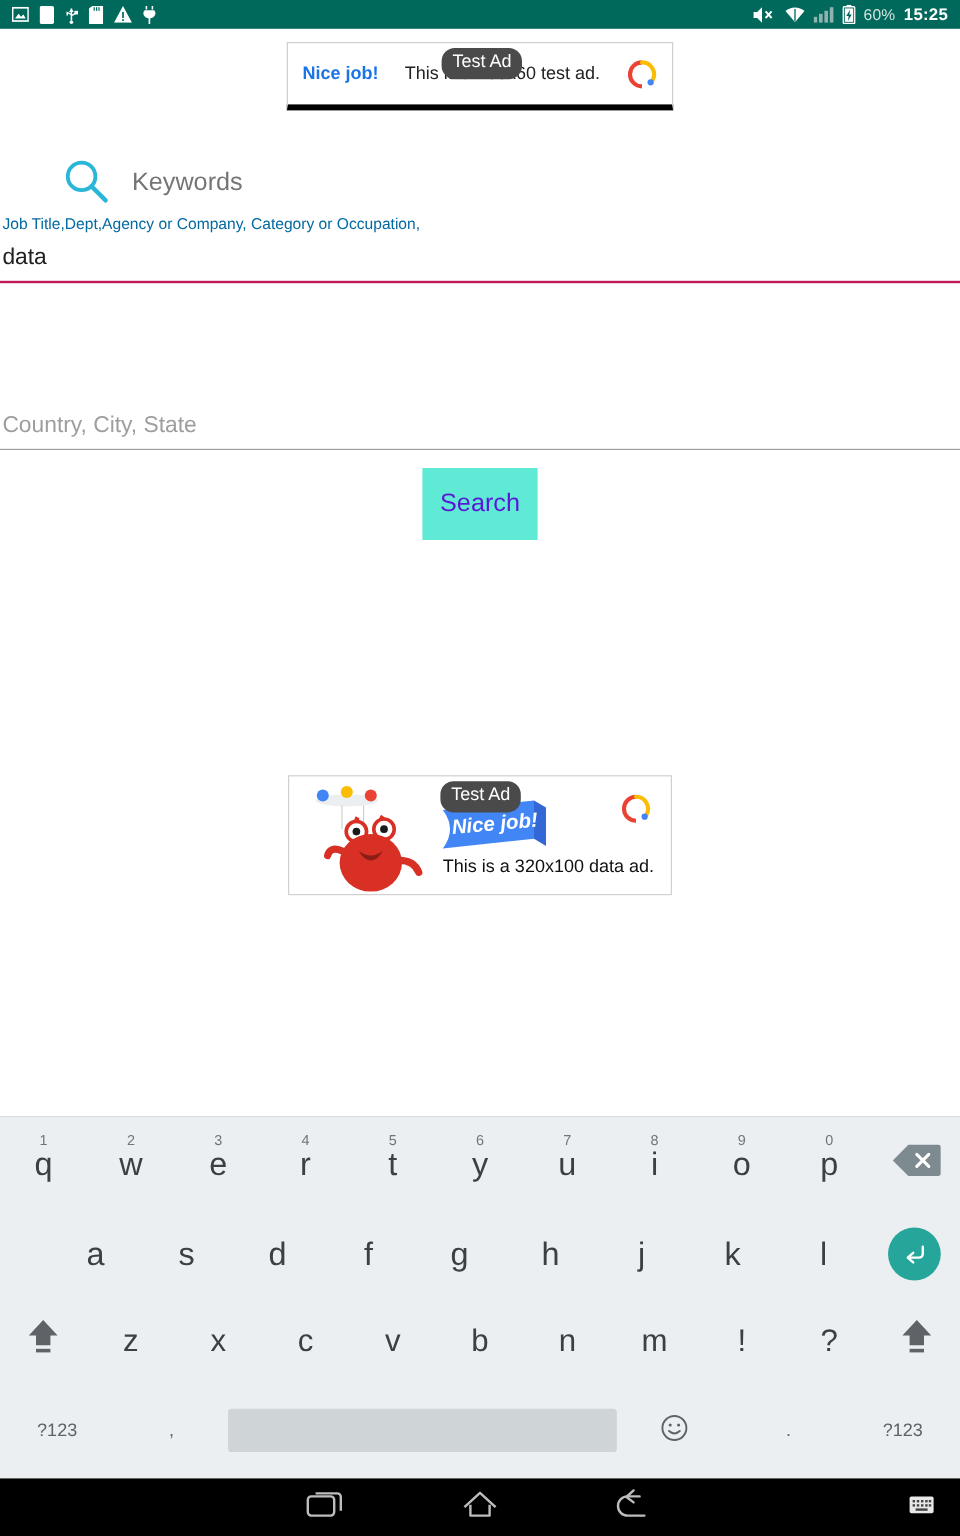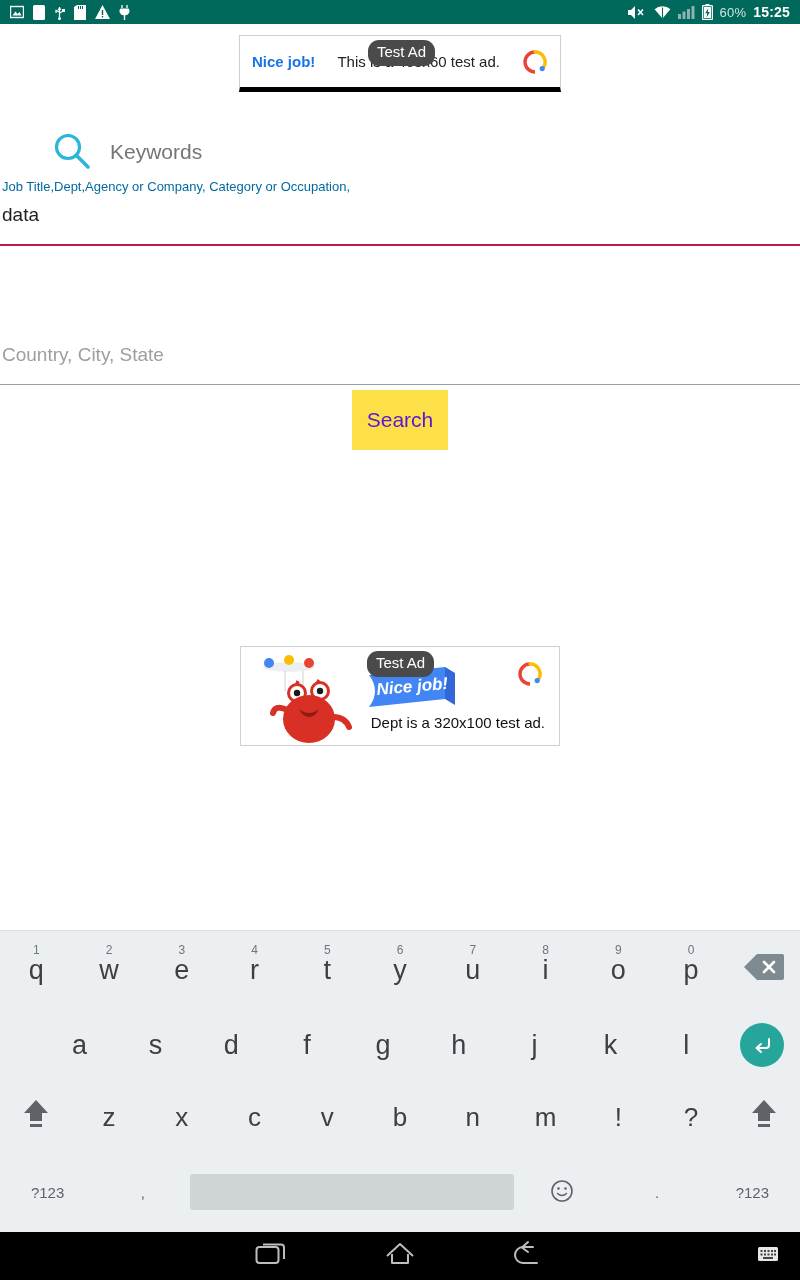--- a/index.html
+++ b/index.html
@@ -67,30 +67,30 @@
   .hint {
     position: absolute; left: 2px;
     font-size: 13px; color: #0369a1; white-space: nowrap;
   }
   .input-line {
     position: absolute; left: 0; width: 800px;
     font-size: 19px;
     background: transparent;
     border: 0; outline: none;
     font-family: "Liberation Sans", sans-serif;
-    padding: 0 2px 18px;
+    padding: 0 2px 8px;
   }
   .kw-input { color: #212121; border-bottom: 2px solid #c2185b; top: 204px; }
   .loc-input { color: #9e9e9e; border-bottom: 1px solid #9e9e9e; top: 344px; }
   .loc-input::placeholder { color: #9e9e9e; opacity: 1; }
 
   .search-btn {
     position: absolute; left: 352px; top: 390px;
     width: 96px; height: 60px;
-    background: #fde047; border: none;
+    background: #5eead4; border: none;
     color: #5b16d6; font-size: 21px;
     font-family: "Liberation Sans", sans-serif;
     cursor: pointer;
   }
 
   
   .keyboard {
     position: absolute; left: 0; top: 930px;
     width: 800px; height: 302px;
     background: #eceff1;
@@ -273,21 +273,21 @@
       <circle cx="79" cy="44" r="3.2" fill="#1a1a1a"></circle>
       <ellipse cx="68" cy="72" rx="26" ry="24" fill="#d93025"></ellipse>
       <path d="M58 62 Q68 70 78 62 Q74 70 68 70 Q62 70 58 62 Z" fill="#8c1d16"></path>
       <path d="M44 62 Q34 58 32 66" stroke="#d93025" stroke-width="6" fill="none" stroke-linecap="round"></path>
       <path d="M92 70 Q104 70 108 80" stroke="#d93025" stroke-width="6" fill="none" stroke-linecap="round"></path>
 
       <path d="M128 28 L204 20 L204 52 L128 60 Q140 44 128 28 Z" fill="#4285f4"></path>
       <path d="M204 20 L214 26 L214 58 L204 52 Z" fill="#3367d6"></path>
       <text x="136" y="48" font-family="Liberation Sans, sans-serif" font-size="17" font-style="italic" font-weight="bold" fill="#ffffff" transform="rotate(-5 136 48)">Nice job!</text>
     </svg>
-    <span class="caption">Dept is a 320x100 test ad.</span>
+    <span class="caption">This is a 320x100 data ad.</span>
     <span class="admob-logo">
       <svg width="26" height="26" viewBox="0 0 26 26">
         <path d="M13 3 A10 10 0 1 0 13 23 A10 10 0 0 1 13 3 Z" fill="none" stroke="#ea4335" stroke-width="3.4" stroke-linecap="round"></path>
         <path d="M13 3 A10 10 0 0 1 21.6 18.2" fill="none" stroke="#fbbc04" stroke-width="3.4" stroke-linecap="round"></path>
         <circle cx="20.2" cy="19.6" r="2.6" fill="#4285f4"></circle>
       </svg>
     </span>
   </div>
   <div class="testad-badge" style="left:367px; top:651px;">Test Ad</div>
 

